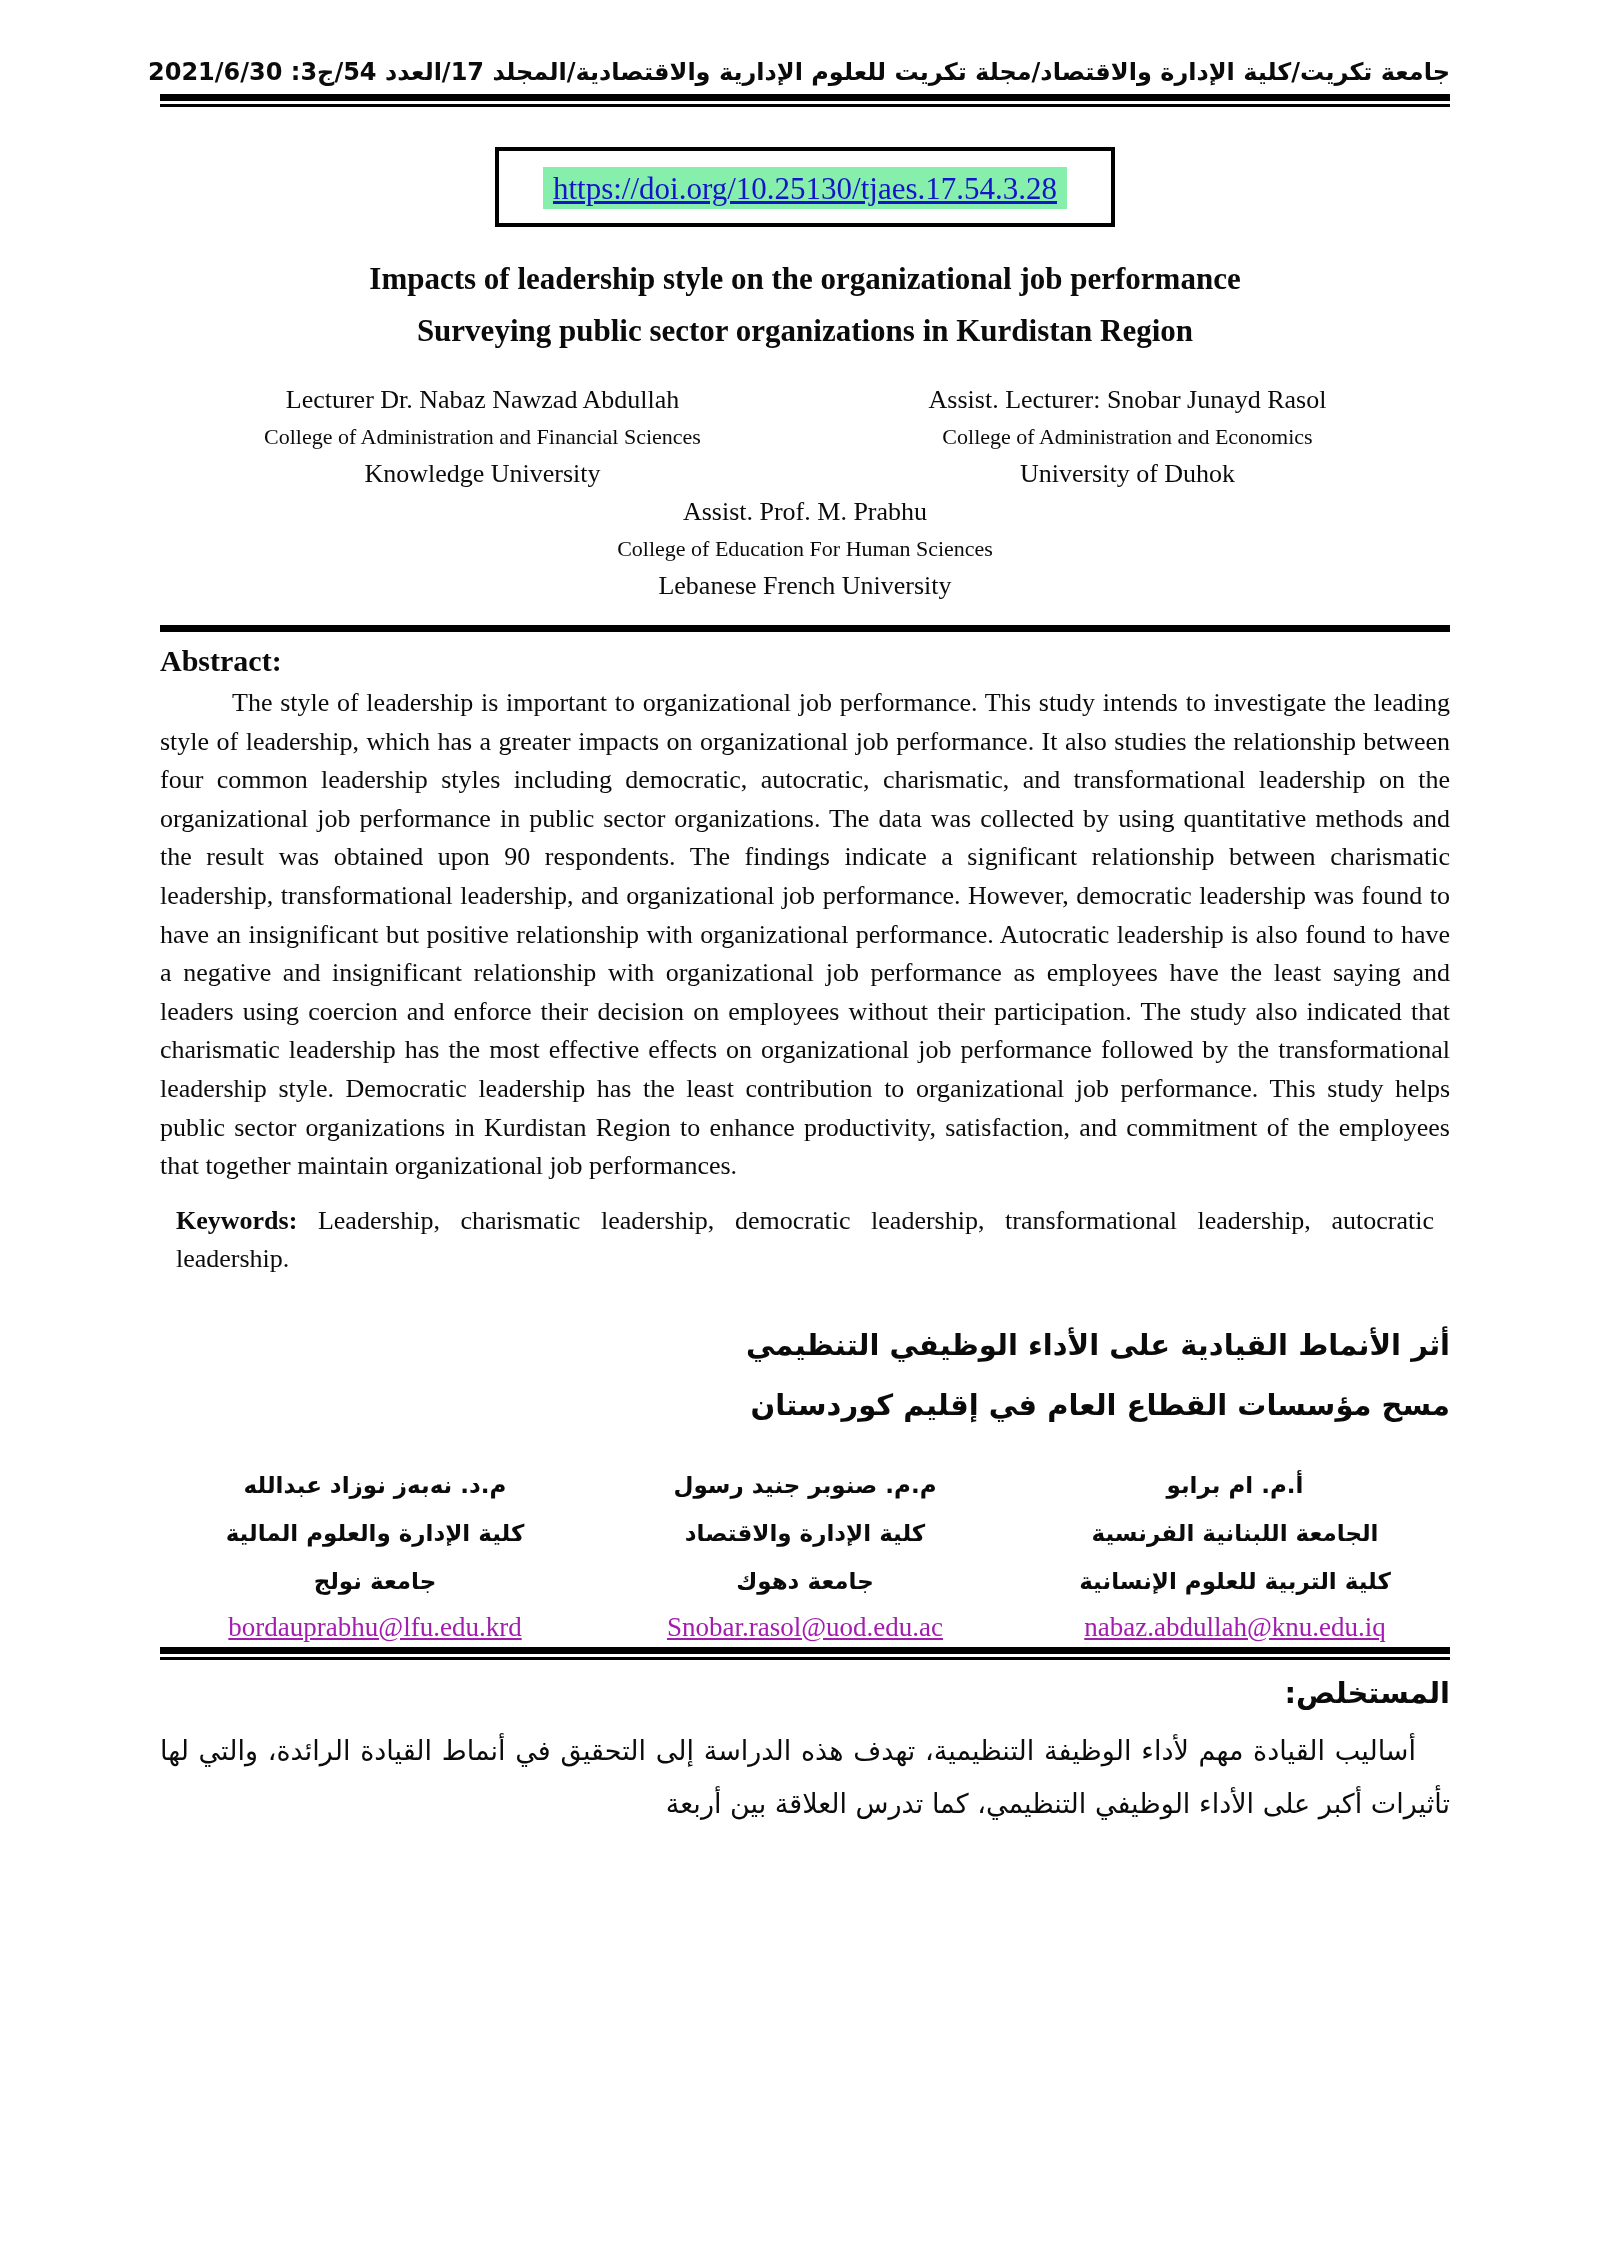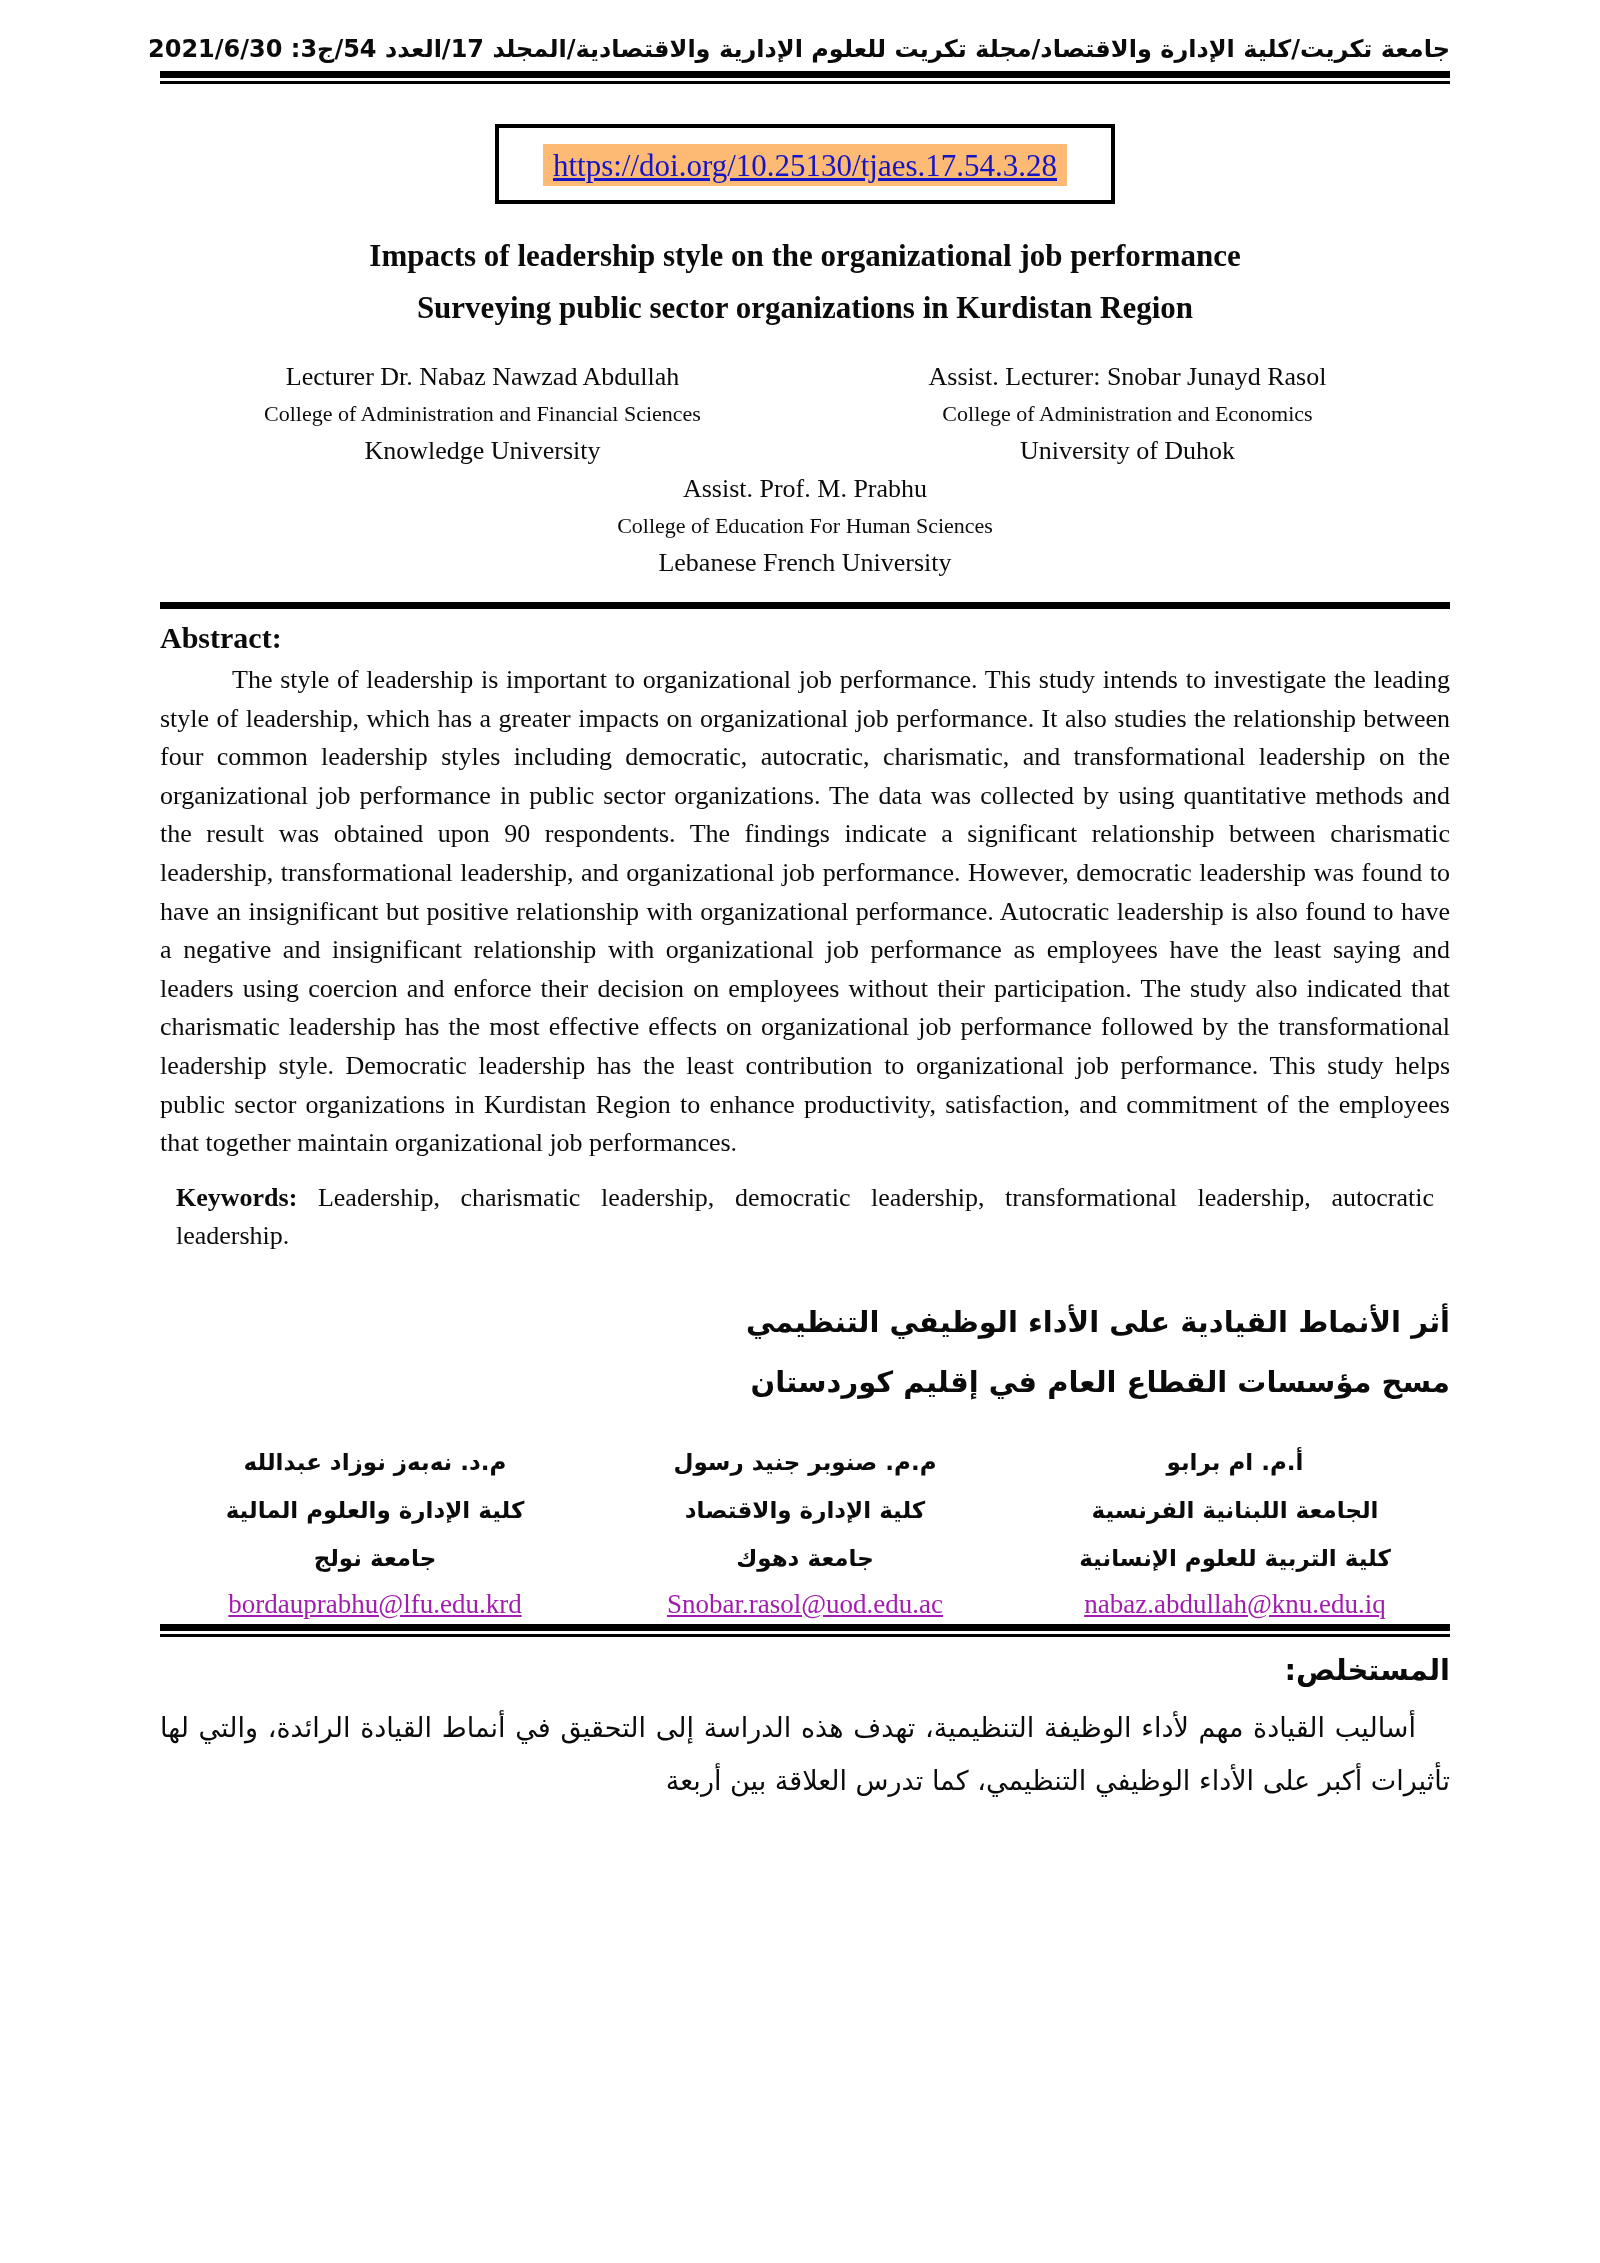--- a/index.html
+++ b/index.html
@@ -1,38 +1,38 @@
 <!DOCTYPE html>
 <html lang="en"><head>
 <meta charset="utf-8">
 <style>
   html,body{margin:0;padding:0;background:#ffffff;}
   body{
     width:1600px;height:2263px;overflow:hidden;color:#0b0b0b;
     font-family:"Liberation Serif", serif;
     position:relative;
   }
-  .page{padding:29px 150px 0 160px;}
+  .page{padding:52px 150px 0 160px;}
 
   
   .journal-header{
     direction:rtl;text-align:center;white-space:nowrap;
     font-family:"DejaVu Sans", sans-serif;font-weight:bold;
     font-size:24px;line-height:40px;letter-spacing:0;
   }
   .rule-double{height:3px;border-top:7px solid #000;border-bottom:3px solid #000;margin-top:2px;}
   .rule-single{border-top:7px solid #000;margin-top:20px;}
 
   
   .doi-box{
     width:612px;margin:40px auto 0;border:4px solid #000;
     padding:16px 0 14px;text-align:center;
   }
   .doi-link{
-    display:inline-block;background:#fdba74;padding:4px 10px 2px;
+    display:inline-block;background:#86efac;padding:4px 10px 2px;
     color:#1414c8;text-decoration:underline;cursor:pointer;
     font-size:31px;font-family:"Liberation Serif", serif;
   }
 
   
   .paper-title{
     margin-top:26px;text-align:center;font-weight:bold;
     font-size:31px;line-height:52px;
   }
   .authors-row{display:flex;margin-top:24px;text-align:center;}

